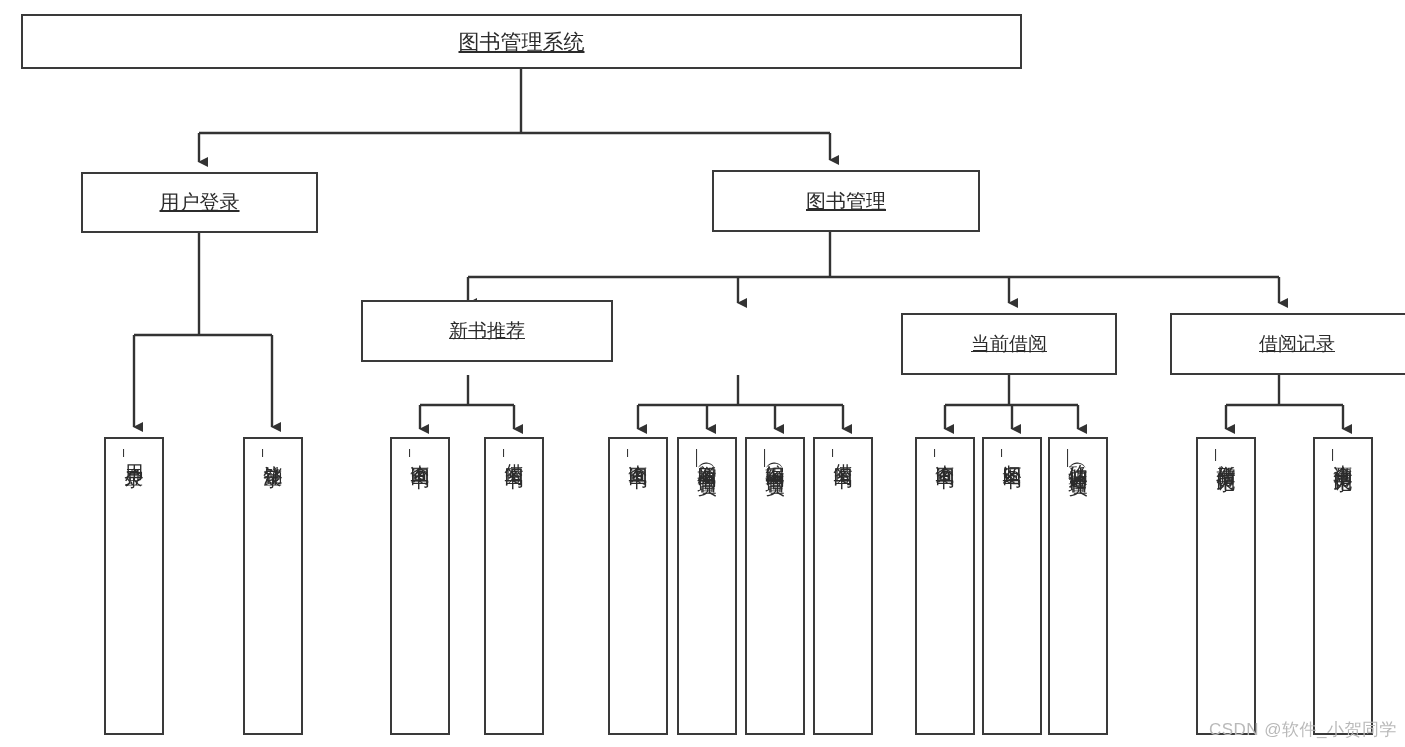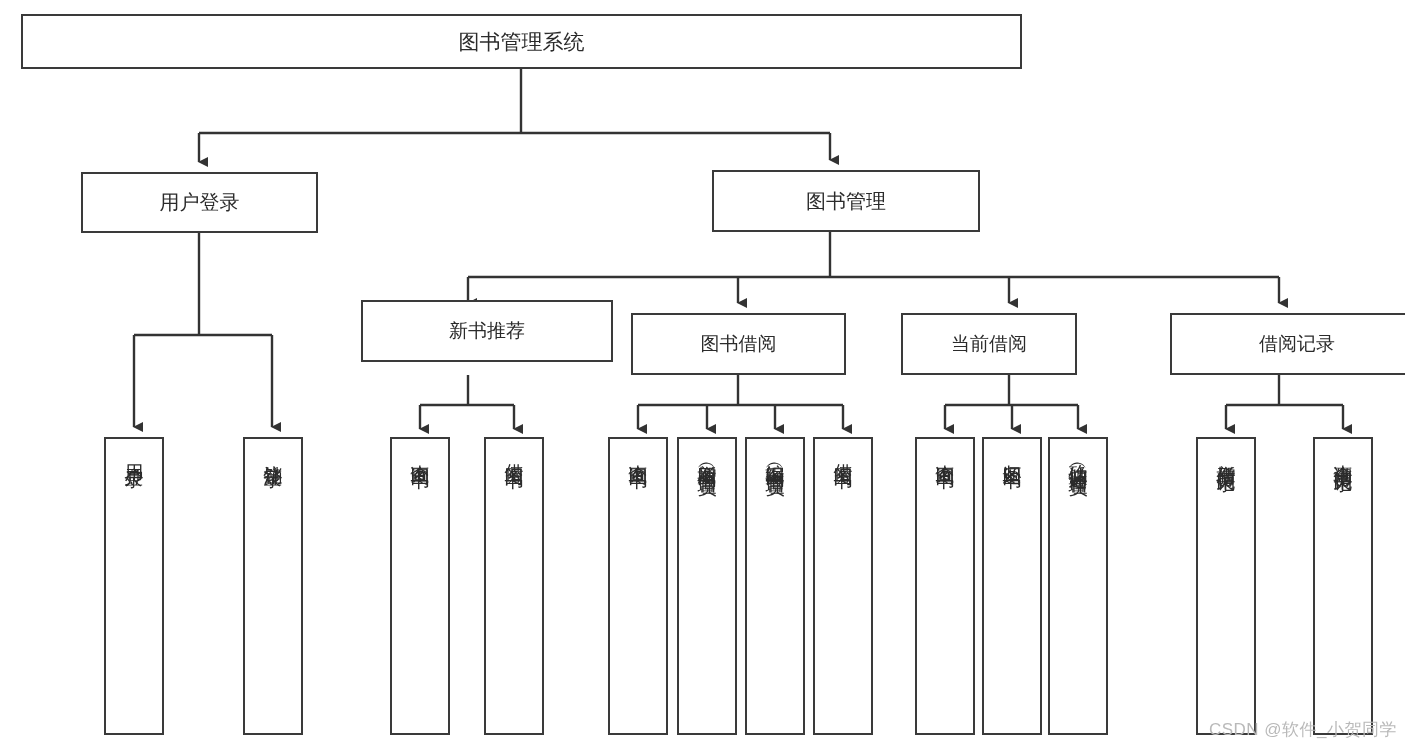--- a/index.html
+++ b/index.html
@@ -1,20 +1,20 @@
 <!DOCTYPE html>
 <html><head>
 <meta charset="utf-8">
 <style>
   html,body{margin:0;padding:0;background:#ffffff;}
   body{font-family:"Liberation Sans","DejaVu Sans",sans-serif;}
   #stage{position:relative;width:1405px;height:747px;background:#ffffff;overflow:hidden;}
   svg.links{position:absolute;left:0;top:0;width:1405px;height:747px;pointer-events:none;}
   .node{position:absolute;box-sizing:border-box;background:#ffffff;border:2px solid #3a3a3a;
-        display:flex;align-items:center;justify-content:center;text-align:center;color:#2b2b2b;}
+        display:flex;align-items:center;justify-content:center;text-align:center;color:#2b2b2b;text-decoration:underline;}
   .node.root{font-size:21px;}
   .node.lvl2{font-size:20px;}
   .node.lvl3{font-size:19px;}
   .node.leaf{font-size:19px;padding-top:10px;align-items:flex-start;}
   .leaf .vtext{
     writing-mode:vertical-rl;
     text-orientation:upright;
     letter-spacing:2px;
     line-height:1.06;
     white-space:nowrap;
@@ -84,24 +84,21 @@
   <div class="node lvl2" style="left:81px;top:172px;width:237px;height:61px;">
     <span>用户登录</span>
   </div>
   <div class="node lvl2" style="left:712px;top:170px;width:268px;height:62px;">
     <span>图书管理</span>
   </div>
 
   <div class="node lvl3" style="left:361px;top:300px;width:252px;height:62px;">
     <span>新书推荐</span>
   </div>
-  <div class="node lvl3" style="left:631px;top:313px;width:215px;height:62px;">
-    <span>图书借阅</span>
-  </div>
-  <div class="node lvl3" style="left:901px;top:313px;width:176px;height:62px;">
+  <div class="node lvl3" style="left:901px;top:313px;width:216px;height:62px;">
     <span>当前借阅</span>
   </div>
   <div class="node lvl3" style="left:1170px;top:313px;width:254px;height:62px;">
     <span>借阅记录</span>
   </div>
 
   <div class="node leaf" style="left:104px;top:437px;width:60px;height:298px;">
     <span class="vtext">用户登录</span>
   </div>
   <div class="node leaf" style="left:243px;top:437px;width:60px;height:298px;">

